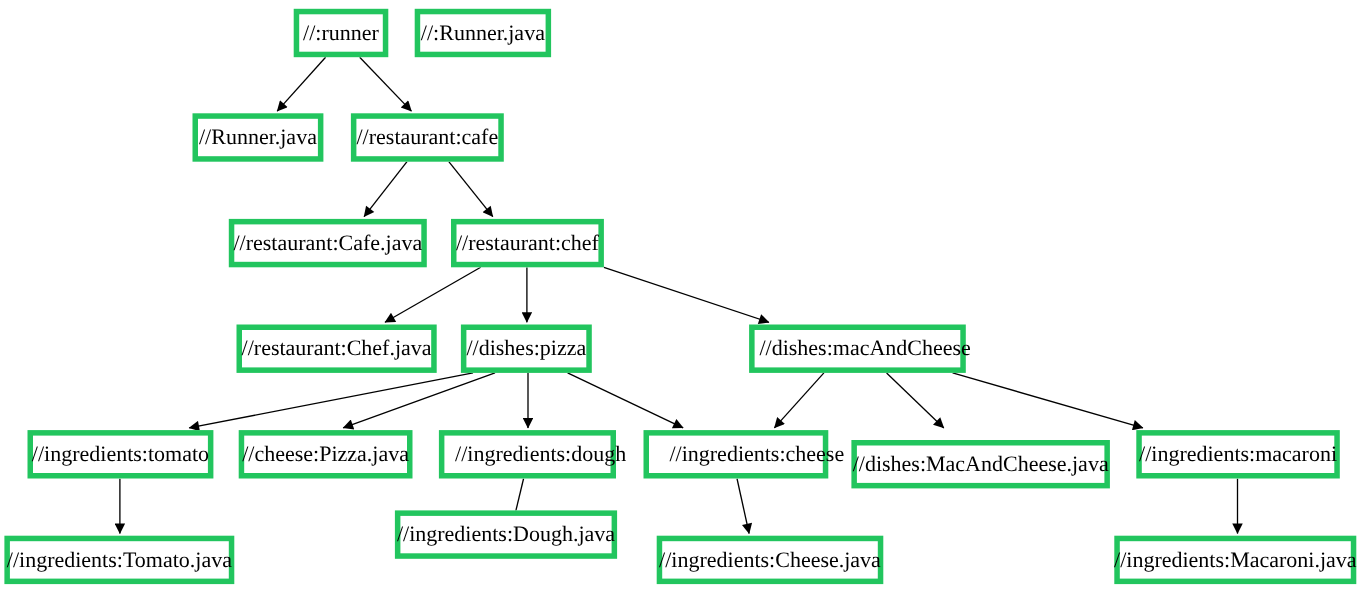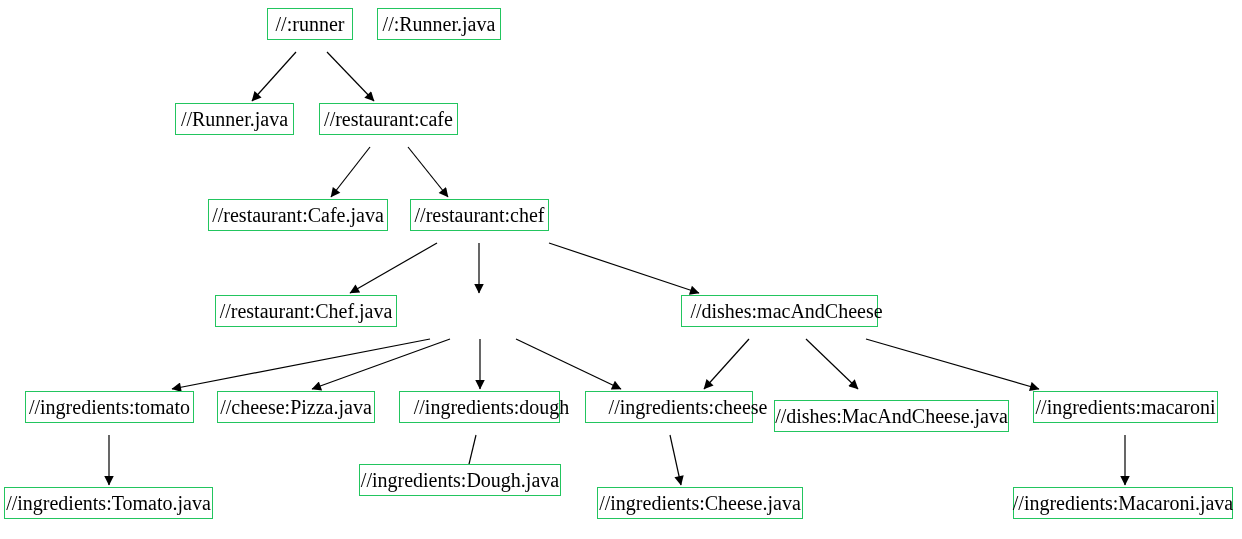--- a/index.html
+++ b/index.html
@@ -17,23 +17,23 @@
   }
   #edge-layer {
     position: absolute;
     left: 0;
     top: 0;
     width: 1242px;
     height: 539px;
   }
   .node {
     position: absolute;
-    height: 32px;
+    height: 44px;
     box-sizing: border-box;
-    border: 1px solid #22c55e;
+    border: 5px solid #22c55e;
     background: #ffffff;
     color: #000000;
     display: flex;
     align-items: center;
     justify-content: center;
     font-size: 20px;
     white-space: nowrap;
     line-height: 1;
   }
   .edge {
@@ -73,20 +73,21 @@
     <line class="edge" x1="1125" y1="435" x2="1125" y2="485" marker-end="url(#arrow)"></line>
   </svg>
 
   <div class="node" style="left:267px;  top:8px;   width:86px;">//:runner</div>
   <div class="node" style="left:377px;  top:8px;   width:124px;">//:Runner.java</div>
   <div class="node" style="left:175px;  top:103px; width:119px;">//Runner.java</div>
   <div class="node" style="left:319px;  top:103px; width:139px;">//restaurant:cafe</div>
   <div class="node" style="left:208px;  top:199px; width:180px;">//restaurant:Cafe.java</div>
   <div class="node" style="left:215px;  top:295px; width:182px;">//restaurant:Chef.java</div>
   <div class="node" style="left:410px;  top:199px; width:139px;">//restaurant:chef</div>
+  <div class="node" style="left:419px;  top:295px; width:119px;">//dishes:pizza</div>
   <div class="node" style="left:681px;  top:295px; width:197px;padding-left:14px;">//dishes:macAndCheese</div>
   <div class="node" style="left:25px;   top:391px; width:169px;">//ingredients:tomato</div>
   <div class="node" style="left:217px;  top:391px; width:158px;">//cheese:Pizza.java</div>
   <div class="node" style="left:399px;  top:391px; width:161px;padding-left:24px;">//ingredients:dough</div>
   <div class="node" style="left:585px;  top:391px; width:168px;padding-left:38px;">//ingredients:cheese</div>
   <div class="node" style="left:774px;  top:400px; width:235px;">//dishes:MacAndCheese.java</div>
   <div class="node" style="left:4px;    top:487px; width:209px;">//ingredients:Tomato.java</div>
   <div class="node" style="left:1033px; top:391px; width:185px;">//ingredients:macaroni</div>
   <div class="node" style="left:359px;  top:464px; width:202px;">//ingredients:Dough.java</div>
   <div class="node" style="left:585px;  top:487px; width:206px;margin-left:12px;">//ingredients:Cheese.java</div>

